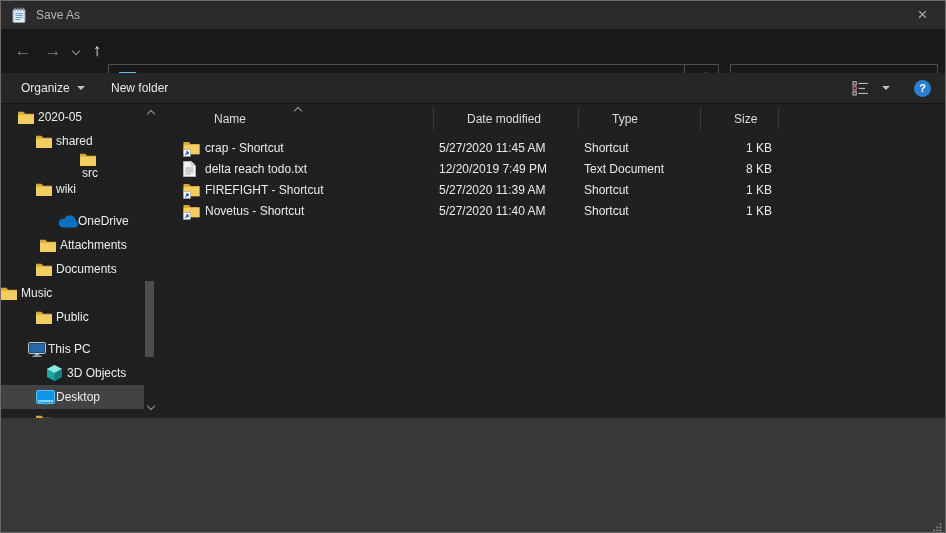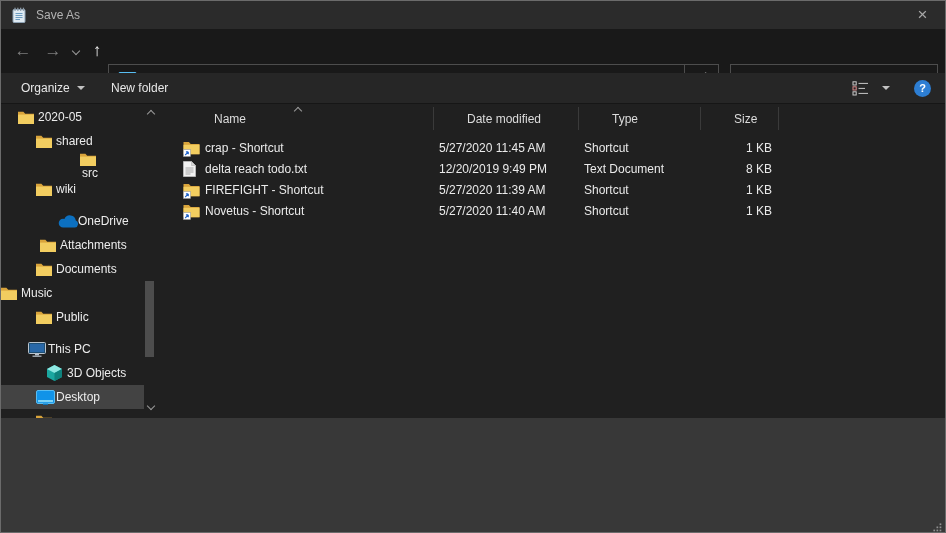--- a/index.html
+++ b/index.html
@@ -332,21 +332,21 @@
             <path d="M8.5 0.5v4h4z" fill="#d6d6d6" stroke="#b5b5b5" stroke-width="0.6"></path>
             <g stroke="#9e9e9e" stroke-width="0.9">
               <line x1="2.5" y1="7" x2="10.5" y2="7"></line>
               <line x1="2.5" y1="9" x2="10.5" y2="9"></line>
               <line x1="2.5" y1="11" x2="10.5" y2="11"></line>
               <line x1="2.5" y1="13" x2="7.5" y2="13"></line>
             </g>
           </svg>
         </span>
         <span class="cell" style="left: 44px;">delta reach todo.txt</span>
-        <span class="cell" style="left: 278px;">12/20/2019 9:49 PM</span>
+        <span class="cell" style="left: 278px;">12/20/2019 7:49 PM</span>
         <span class="cell" style="left: 423px;">Text Document</span>
         <span class="cell" style="left: 539px; width: 72px; text-align: right;">8 KB</span>
       </div>
       <div class="file-row" style="top: 179px;">
         <span class="ic">
           <svg width="17" height="17" viewBox="0 0 17 17">
             <g transform="translate(0.5,1.2)">
               <path d="M0 0.8h5.4l1.8 2H16V13H0z" fill="#d9a43b"></path>
               <path d="M0 3.6h16V13H0z" fill="#f2cd60"></path>
             </g>

